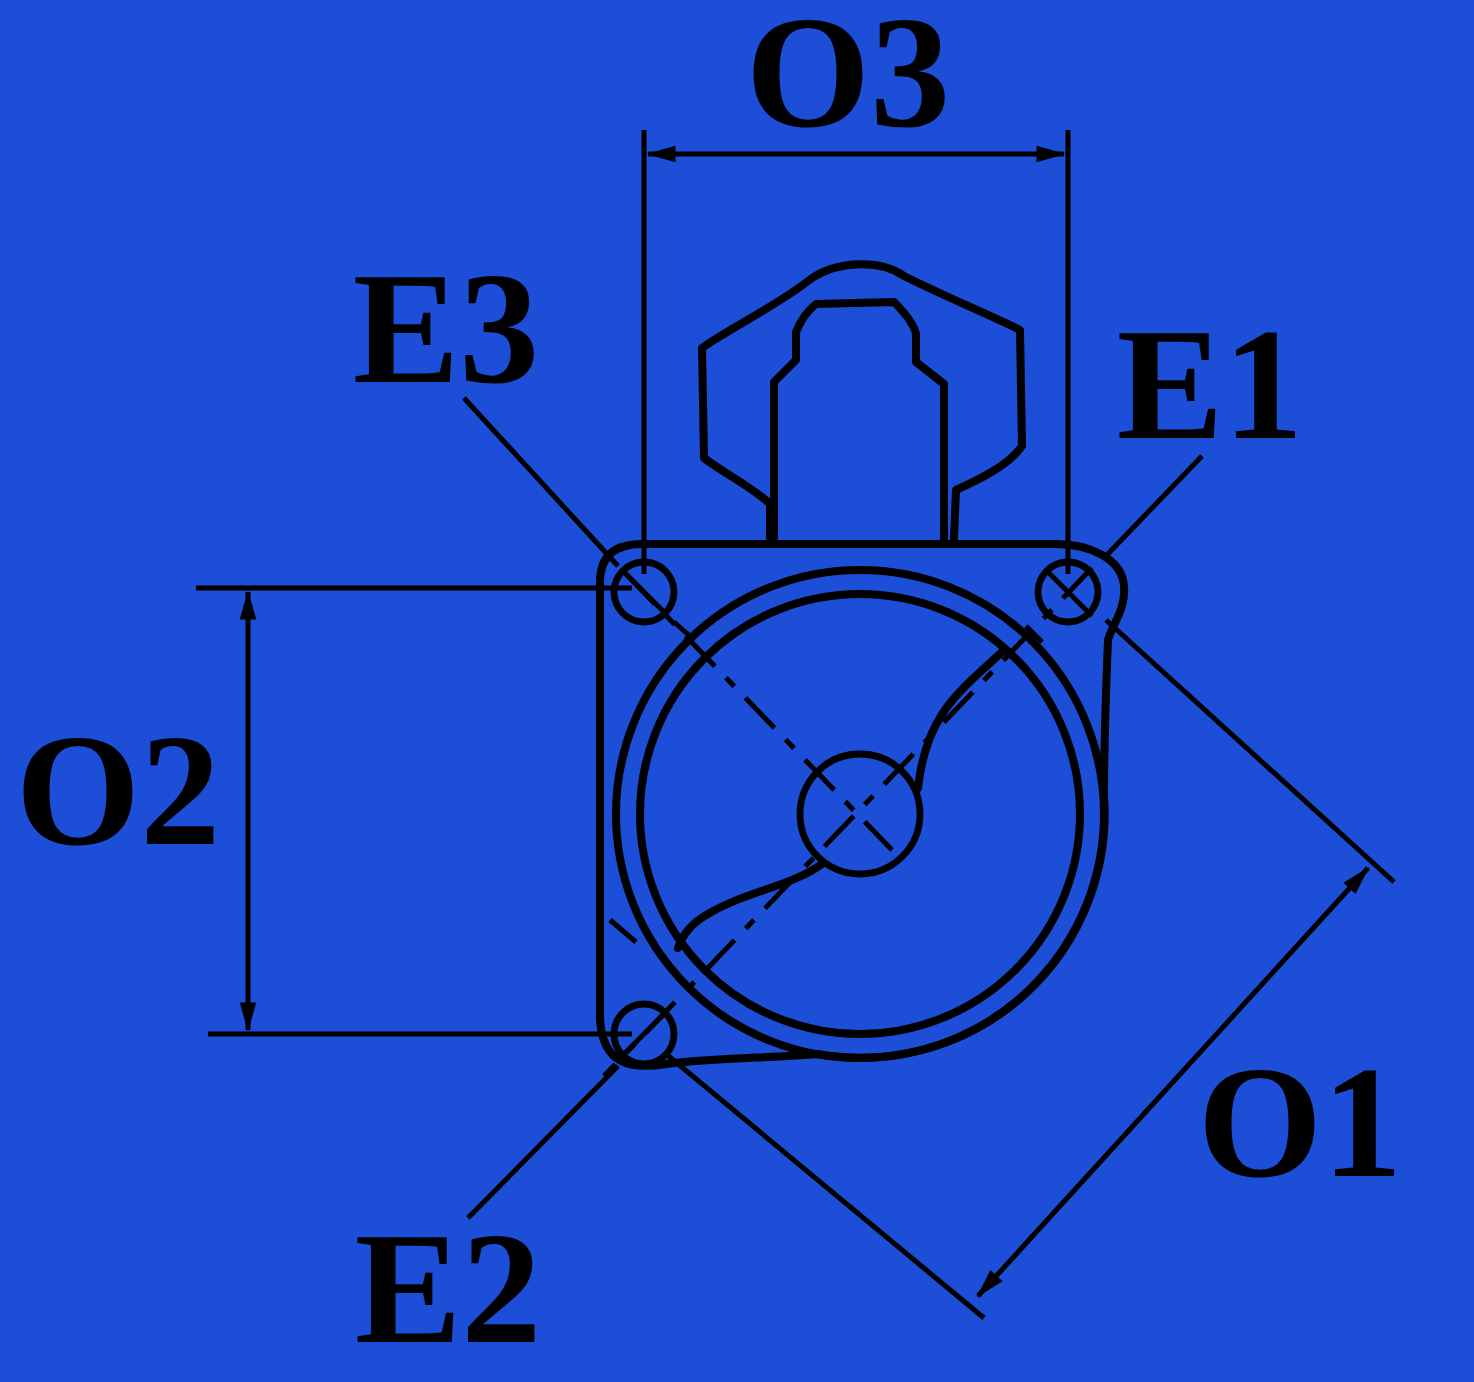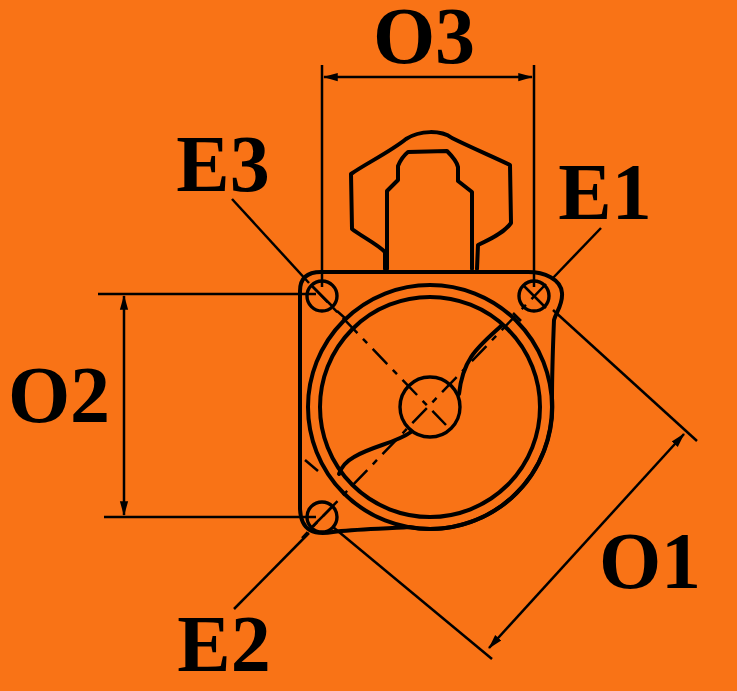--- a/index.html
+++ b/index.html
@@ -4,21 +4,21 @@
 <style>
   html, body {
     margin: 0;
     padding: 0;
     background: #ffffff;
   }
   .canvas {
     position: relative;
     width: 737px;
     height: 691px;
-    background: #f97316;
+    background: #1d4ed8;
     overflow: hidden;
   }
   svg { display: block; }
   .ln-main {
     fill: none;
     stroke: #000000;
     stroke-width: 4;
     stroke-linecap: round;
     stroke-linejoin: round;
   }

